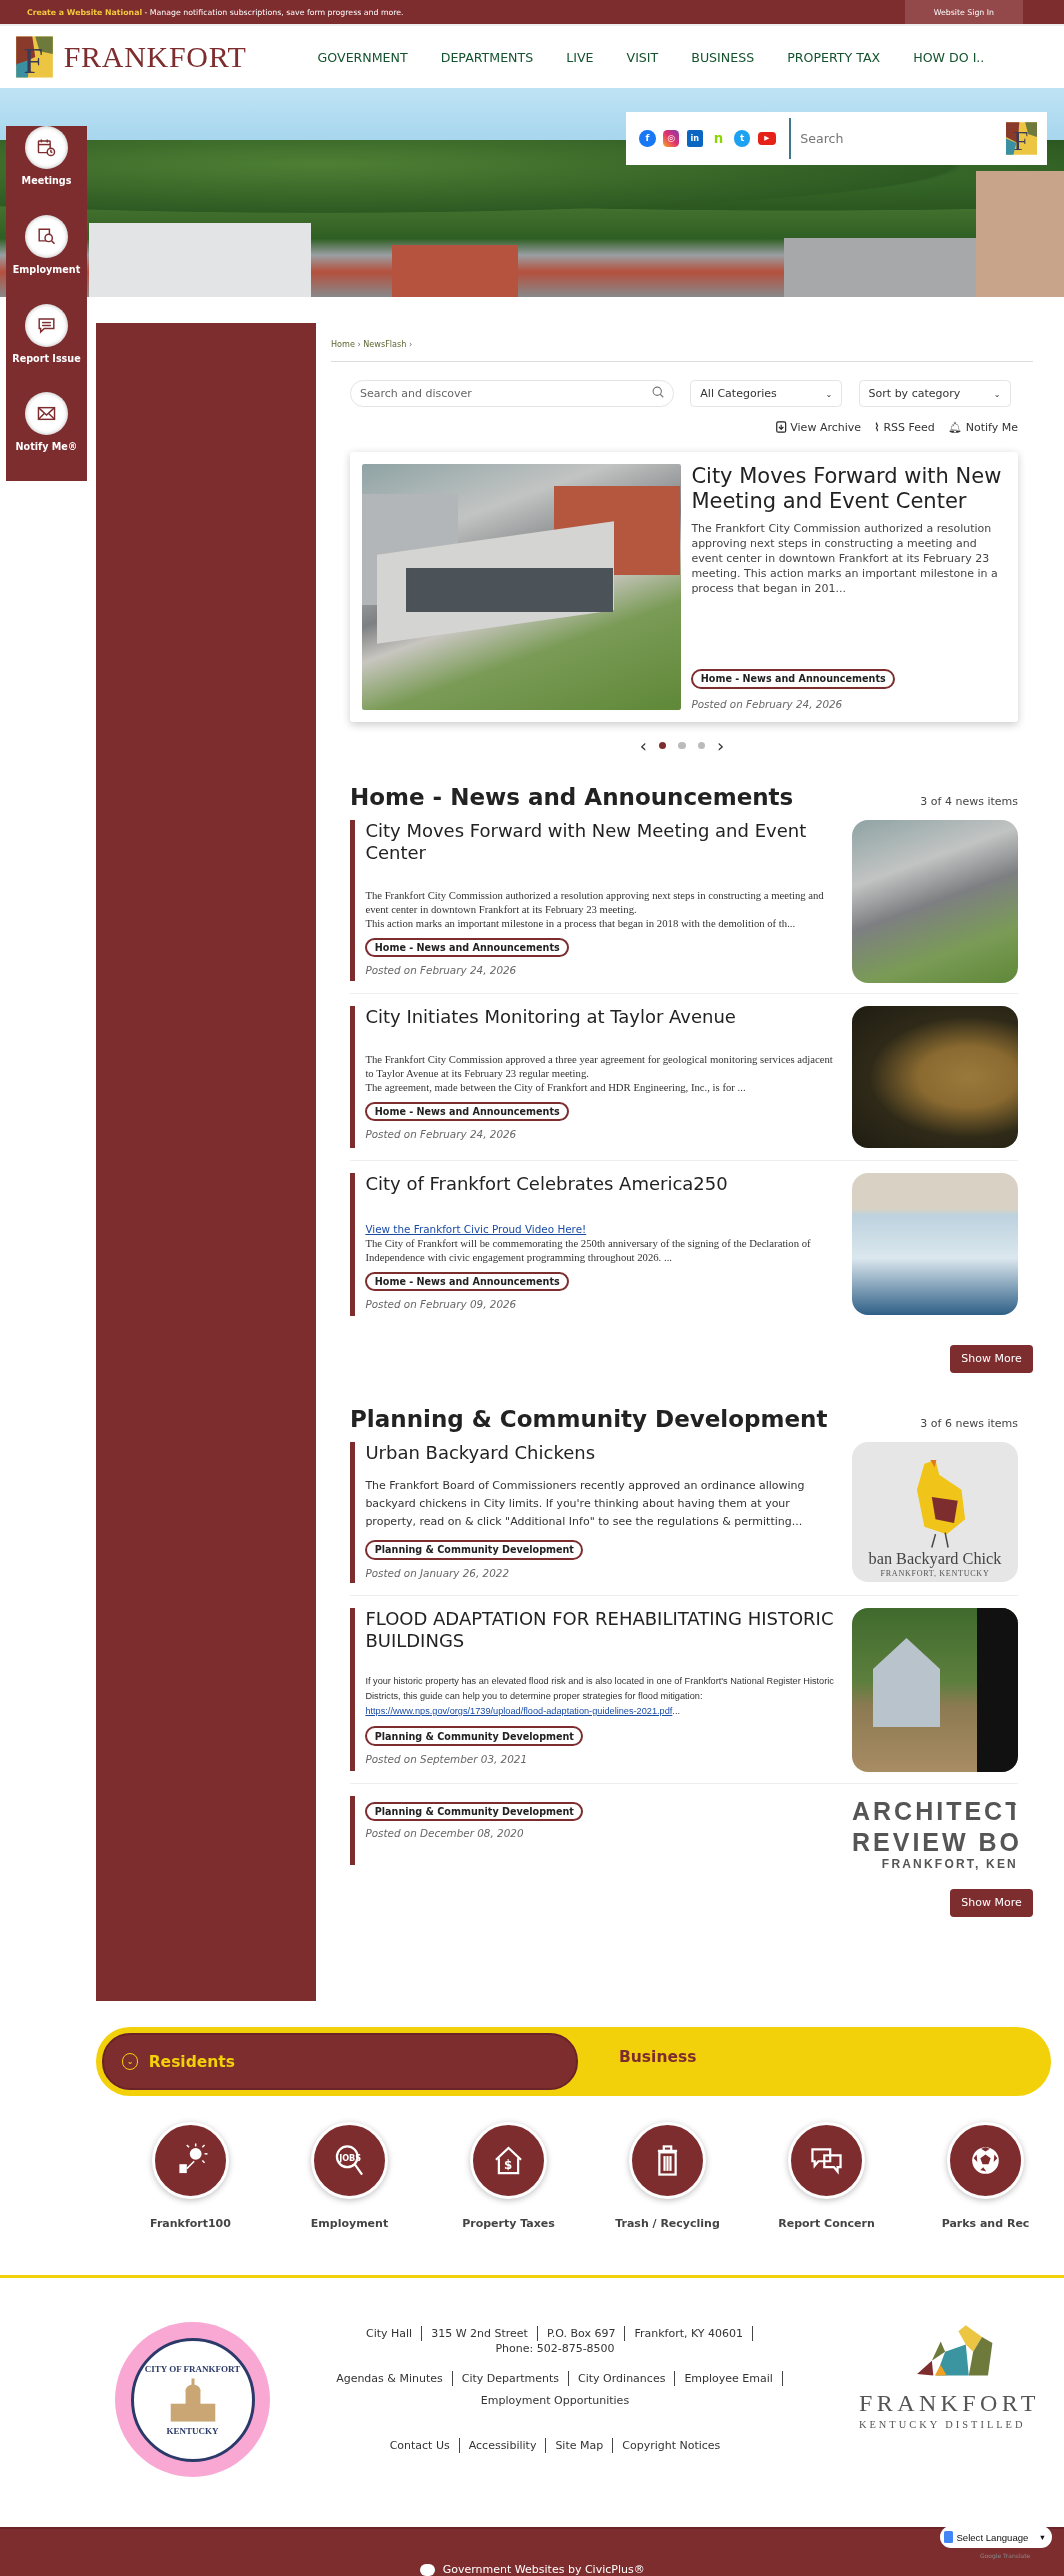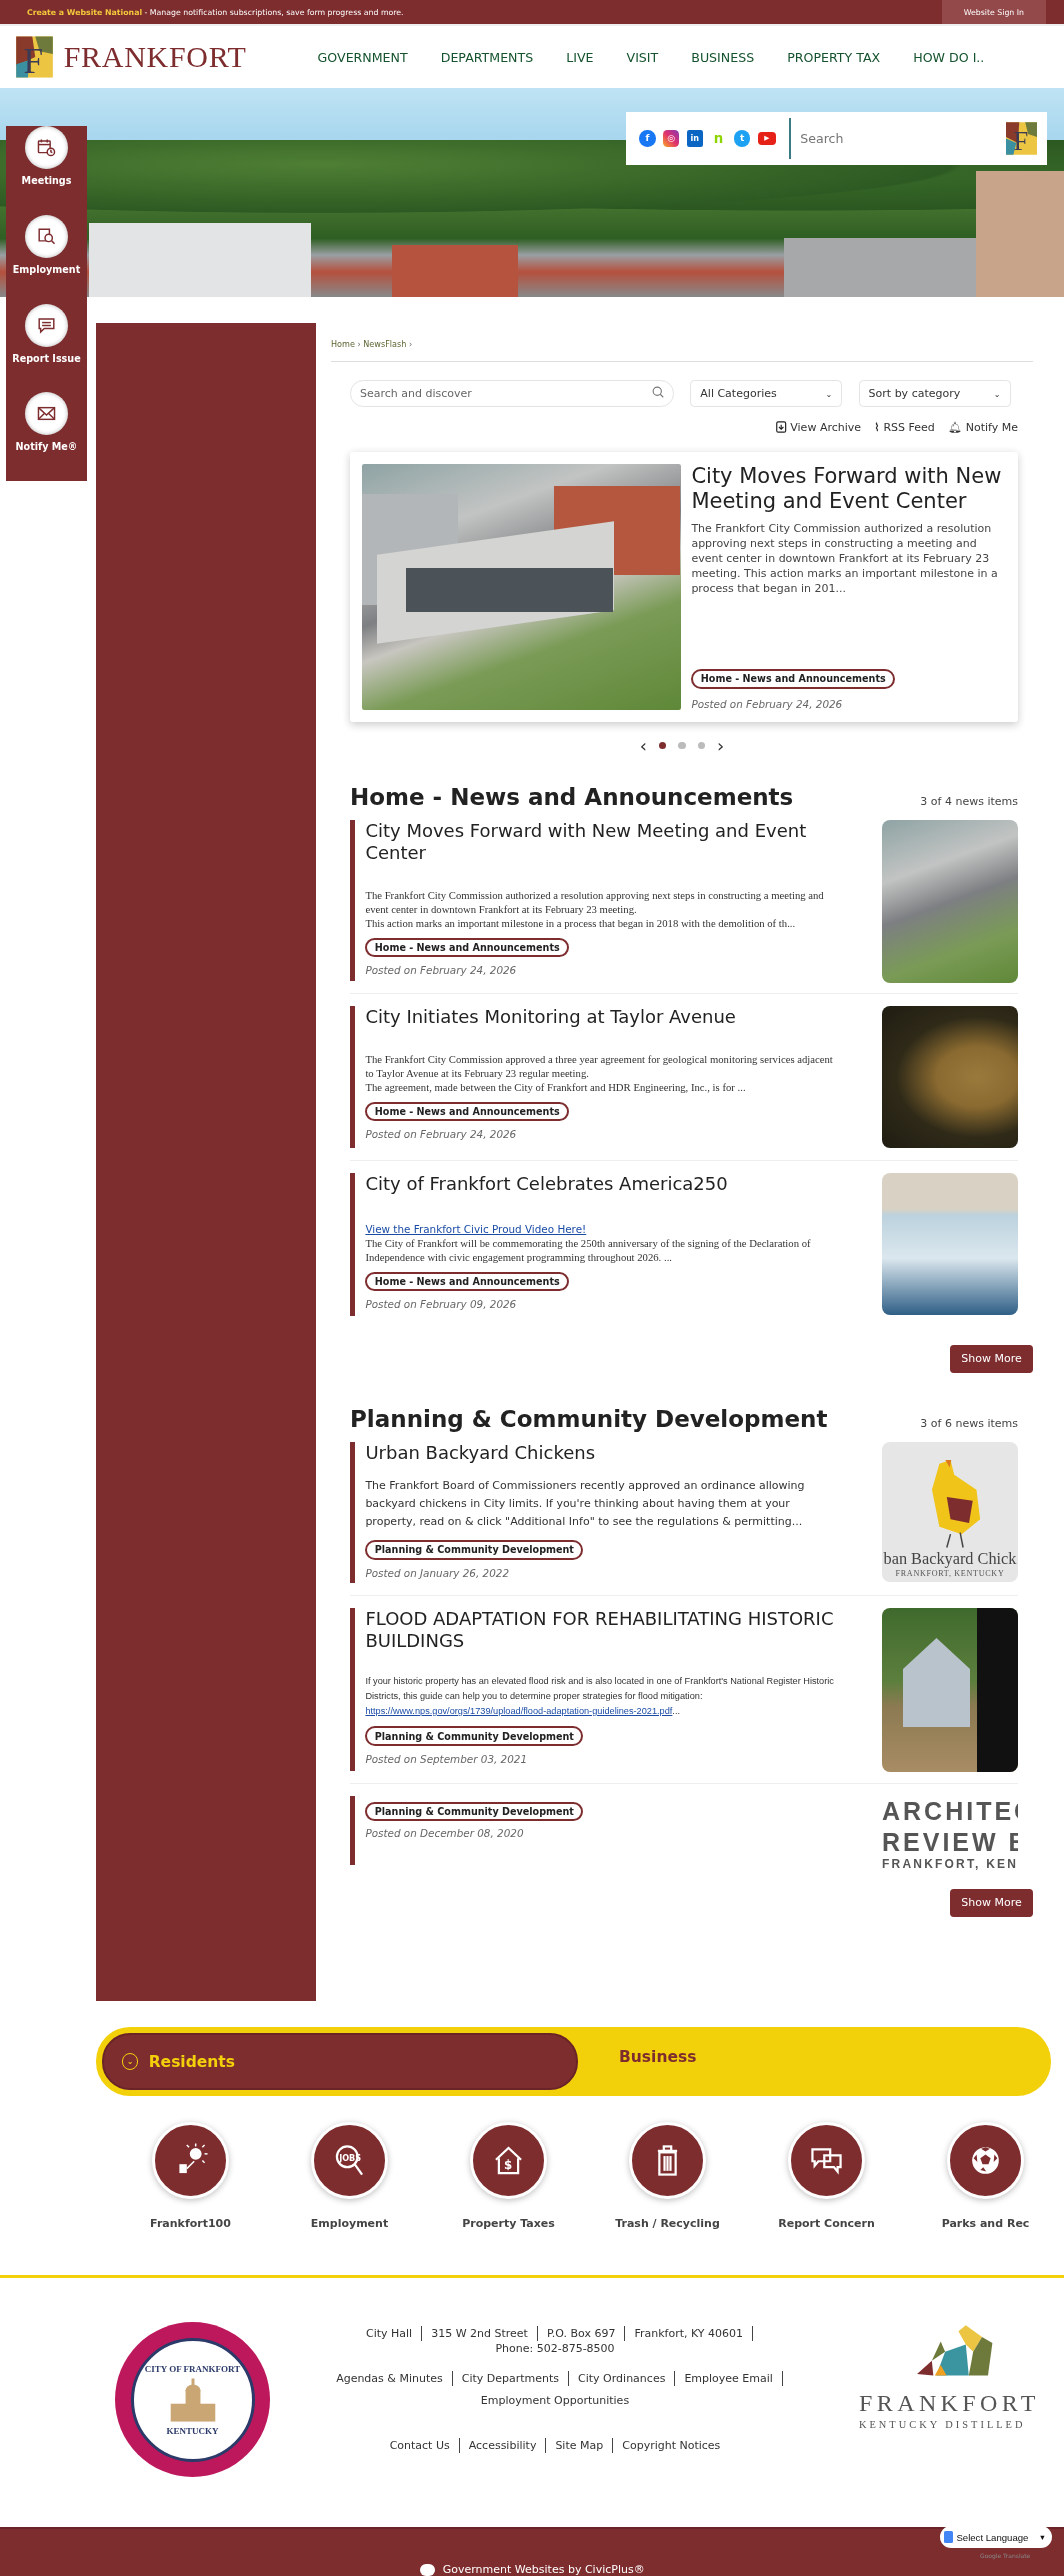--- a/index.html
+++ b/index.html
@@ -1,20 +1,20 @@
 <!DOCTYPE html>
 <html style="font-size:12px"><head>
 <meta charset="utf-8">
 <style>
 *{box-sizing:border-box;margin:0;padding:0}
 body{width:1065px;height:2576px;font-family:"DejaVu Sans",sans-serif;color:#222;background:#fff;position:relative;overflow:hidden}
 a{color:inherit;text-decoration:none}
 .topbar{height:24.4px;background:#7e2d2f;display:flex;align-items:center;justify-content:space-between;padding:0 0 0 27px;font-size:7.8px;color:#fff}
 .topbar .acct{color:#f3c93b;font-weight:bold}
-.signin{background:#93484a;height:24.4px;padding:0 22px;display:flex;align-items:center;margin-right:19px;font-size:7.8px}
+.signin{background:#93484a;height:24.4px;padding:0 29px;display:flex;align-items:center;margin-right:42px;font-size:7.8px}
 .header{height:64px;display:flex;align-items:center;padding:0 13.3px;border-top:2.2px solid #eee}
 .logo{display:flex;align-items:center;gap:7.4px}
 .logo-mark{width:43px;height:44px;position:relative;overflow:hidden}
 .logo-text{font-family:"Liberation Serif",serif;font-size:30px;color:#7e2d2f;letter-spacing:0.7px}
 .nav{display:flex;gap:33px;margin-left:71px;font-size:12.6px;color:#14532d}
 .nav span{white-space:nowrap}
 .hero{height:209px;position:relative;overflow:hidden;background:linear-gradient(180deg,#bfe3f4 0%,#a7d6ee 25%,#5d8a3a 40%,#3f6e2c 60%,#2f5e23 72%,#9a9fa3 80%,#b5503d 88%,#87898a 100%)}
 .hero .hills{position:absolute;left:0;right:0;top:52px;height:81px;background:radial-gradient(ellipse at 30% 30%,#4e7f34 0%,#2d5a22 60%,transparent 61%),radial-gradient(ellipse at 75% 40%,#3a6c2a 0%,#2b5720 55%,transparent 56%)}
 .hero .bld1{position:absolute;left:89px;bottom:0;width:222px;height:74px;background:#e2e4e6}
 .hero .bld2{position:absolute;left:392px;bottom:0;width:126px;height:52px;background:#b5533f}
@@ -52,31 +52,31 @@
 .sec-head{display:flex;justify-content:space-between;align-items:baseline;margin:28px 0 10.4px 19px;width:668px}
 .sec-title{font-size:23px;color:#222}
 .sec-count{font-size:11px;color:#444}
 .item{margin-left:19px;width:668px;display:flex;justify-content:space-between;padding-bottom:12px;border-bottom:1.5px solid #eee;margin-bottom:12px}
 .item-body{border-left:5.2px solid #7e2d2f;padding-left:10.4px;width:488px;display:flex;flex-direction:column}
 .item-title{font-size:18px;line-height:22px;color:#222}
 .item-desc{font-family:"Liberation Serif",serif;font-size:10.7px;line-height:14px;color:#333;margin:24px 0 7.4px}
 .item-desc.sans{font-family:"DejaVu Sans",sans-serif;font-size:11px;line-height:18px;margin:13.3px 0 9px}
 .item-desc.arial{font-family:"Liberation Sans",sans-serif;font-size:9.2px;line-height:15px;margin:22px 0 7.4px}
 .item-desc a{color:#1a4ca6;text-decoration:underline}
-.thumb{width:136px;border-radius:8px;overflow:hidden;flex-shrink:0;position:relative}
+.thumb{width:166px;border-radius:16px;overflow:hidden;flex-shrink:0;position:relative}
 .showmore{display:block;margin:16.3px 0 0 auto;width:83px;height:28px;background:#7e2d2f;color:#fff;border-radius:3.7px;font-size:11px;border:none;font-family:"DejaVu Sans",sans-serif}
 .tabs{position:absolute;left:96px;top:2027px;width:955px;height:69px;background:#f2d00a;border-radius:34px;padding:6px}
 .tab-res{width:476px;height:57px;border-radius:28px;background:#7e2d2f;display:flex;align-items:center;padding-left:18px;gap:10.4px;color:#f2d00a;font-weight:bold;font-size:15.5px;border:2.2px solid #6a2326}
 .tab-bus{position:absolute;left:523px;top:21px;color:#7e2d2f;font-weight:bold;font-size:15.5px}
 .shortcuts{position:absolute;left:111px;top:2122px;width:954px;display:flex}
 .sc{width:159px;display:flex;flex-direction:column;align-items:center}
 .sc-circle{width:77px;height:77px;border-radius:50%;background:#7e2d2f;border:3.7px solid #fff;box-shadow:0 1.5px 6px rgba(0,0,0,.25);display:flex;align-items:center;justify-content:center}
 .sc-label{margin-top:18px;font-size:11px;font-weight:bold;color:#444}
 .footer-line{position:absolute;left:0;top:2275px;width:1065px;height:3px;background:#f2d00a}
-.seal{position:absolute;left:115px;top:2322px;width:155px;height:155px;border-radius:50%;background:#be185d;display:flex;align-items:center;justify-content:center}
+.seal{position:absolute;left:115px;top:2322px;width:155px;height:155px;border-radius:50%;background:#f9a8d4;display:flex;align-items:center;justify-content:center}
 .seal-in{width:124px;height:124px;border-radius:50%;background:#fff;border:3.7px solid #2c3a6a;display:flex;align-items:center;justify-content:center;flex-direction:column;font-family:"Liberation Serif",serif;font-size:10.4px;color:#2c3a6a;font-weight:bold}
 .flinks{position:absolute;left:296px;width:518px;display:flex;justify-content:center;flex-wrap:wrap;font-size:11px;color:#333}
 .flinks span{padding:0 9px;border-right:0.7px solid #444;line-height:15px}
 .flinks span:last-child{border-right:none}
 .ky-logo{position:absolute;left:858px;top:2322px;width:192px;height:118px}
 .ky-name{position:absolute;left:859px;top:2390px;font-family:"Liberation Serif",serif;font-size:24px;letter-spacing:4.4px;color:#555}
 .ky-sub{position:absolute;left:859px;top:2419px;font-family:"Liberation Serif",serif;font-size:10.4px;letter-spacing:3px;color:#555}
 .bottombar{position:absolute;left:0;top:2527px;width:1065px;height:49px;background:#7e2d2f;border-top:2.2px solid #6a2326;display:flex;align-items:flex-end;justify-content:center;color:#fff;font-size:11px;gap:7.4px}
 .lang{position:absolute;left:940px;top:2526px;width:112px;height:22px;background:#fff;border-radius:11px;display:flex;align-items:center;gap:3px;padding-left:4.4px;font-family:"Liberation Sans",sans-serif;font-size:9.6px;color:#111}
 .gtrans{position:absolute;left:980px;top:2552px;font-size:6px;color:#888}

